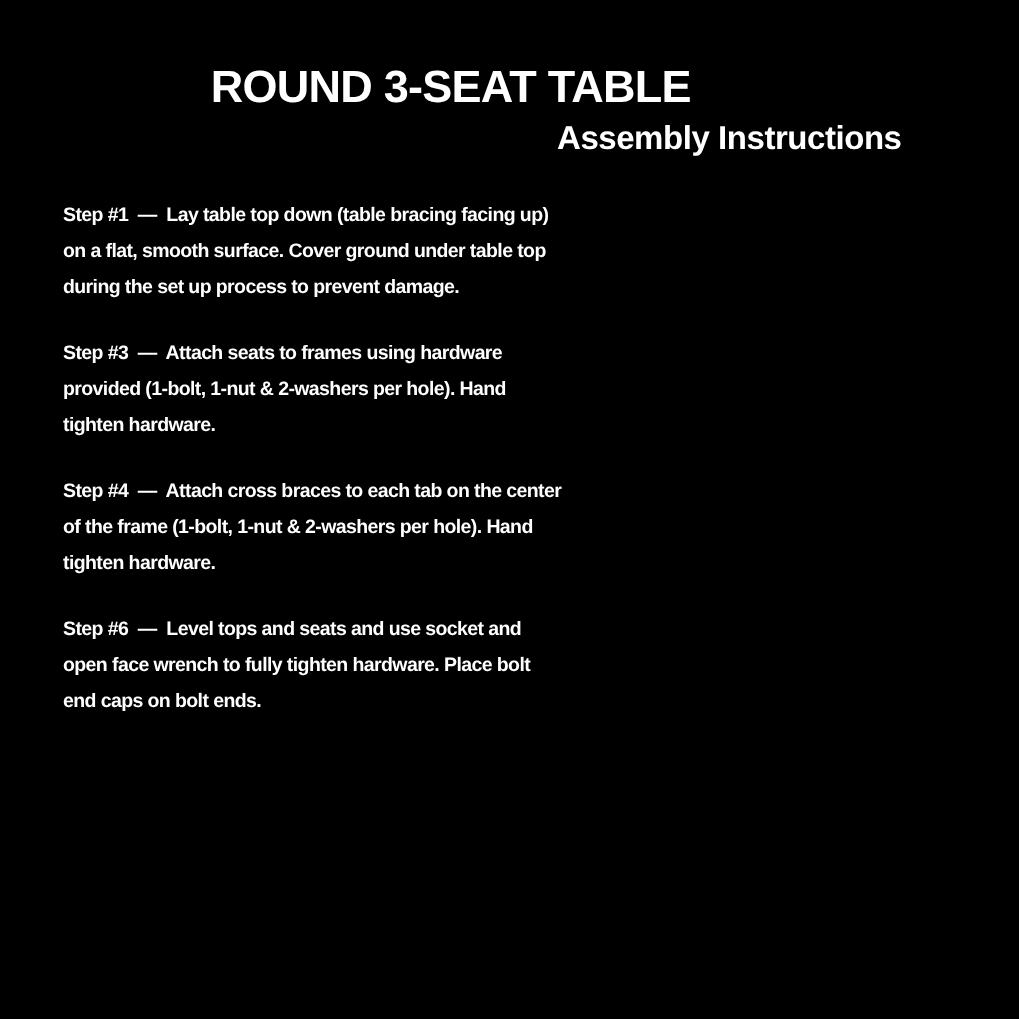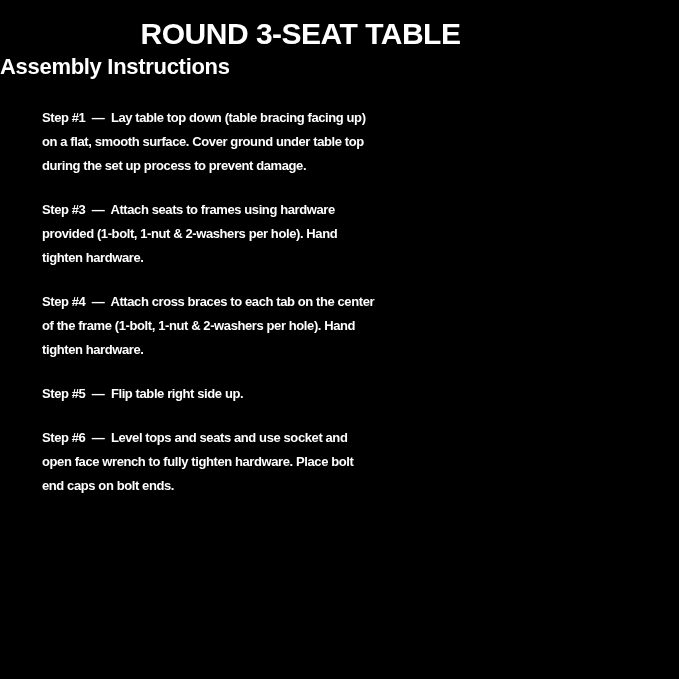--- a/index.html
+++ b/index.html
@@ -13,35 +13,35 @@
     overflow: hidden;
   }
   .page {
     width: 601px;
     height: 679px;
     background: var(--background, #000000);
     color: var(--text, #ffffff);
     font-family: "Liberation Sans", sans-serif;
     font-weight: bold;
     box-sizing: border-box;
-    padding-top: 18px;
+    padding-top: 43px;
   }
   .title {
     text-align: center;
     font-size: 30px;
     line-height: 32px;
     letter-spacing: -0.5px;
     margin: 0;
   }
   .subtitle {
-    text-align: left;
+    text-align: right;
     font-size: 22px;
     line-height: 26px;
     letter-spacing: -0.3px;
-    margin: 4px 0 0 0;
+    margin: 4px 0 0 15px;
   }
   .steps {
     margin: 26px 36px 0 42px;
   }
   .step {
     font-size: 13px;
     line-height: 24px;
     letter-spacing: -0.4px;
     white-space: pre-wrap;
     margin: 0 0 20px 0;
@@ -57,18 +57,17 @@
   <div class="steps">
     <p class="step">Step #1  —  Lay table top down (table bracing facing up)
 on a flat, smooth surface. Cover ground under table top
 during the set up process to prevent damage.</p>
     <p class="step">Step #3  —  Attach seats to frames using hardware
 provided (1-bolt, 1-nut &amp; 2-washers per hole). Hand
 tighten hardware.</p>
     <p class="step">Step #4  —  Attach cross braces to each tab on the center
 of the frame (1-bolt, 1-nut &amp; 2-washers per hole). Hand
 tighten hardware.</p>
-    <p class="step">Step #5  —  Flip table right side up.</p>
     <p class="step">Step #6  —  Level tops and seats and use socket and
 open face wrench to fully tighten hardware. Place bolt
 end caps on bolt ends.</p>
   </div>
 </div>
 
 </body></html>

